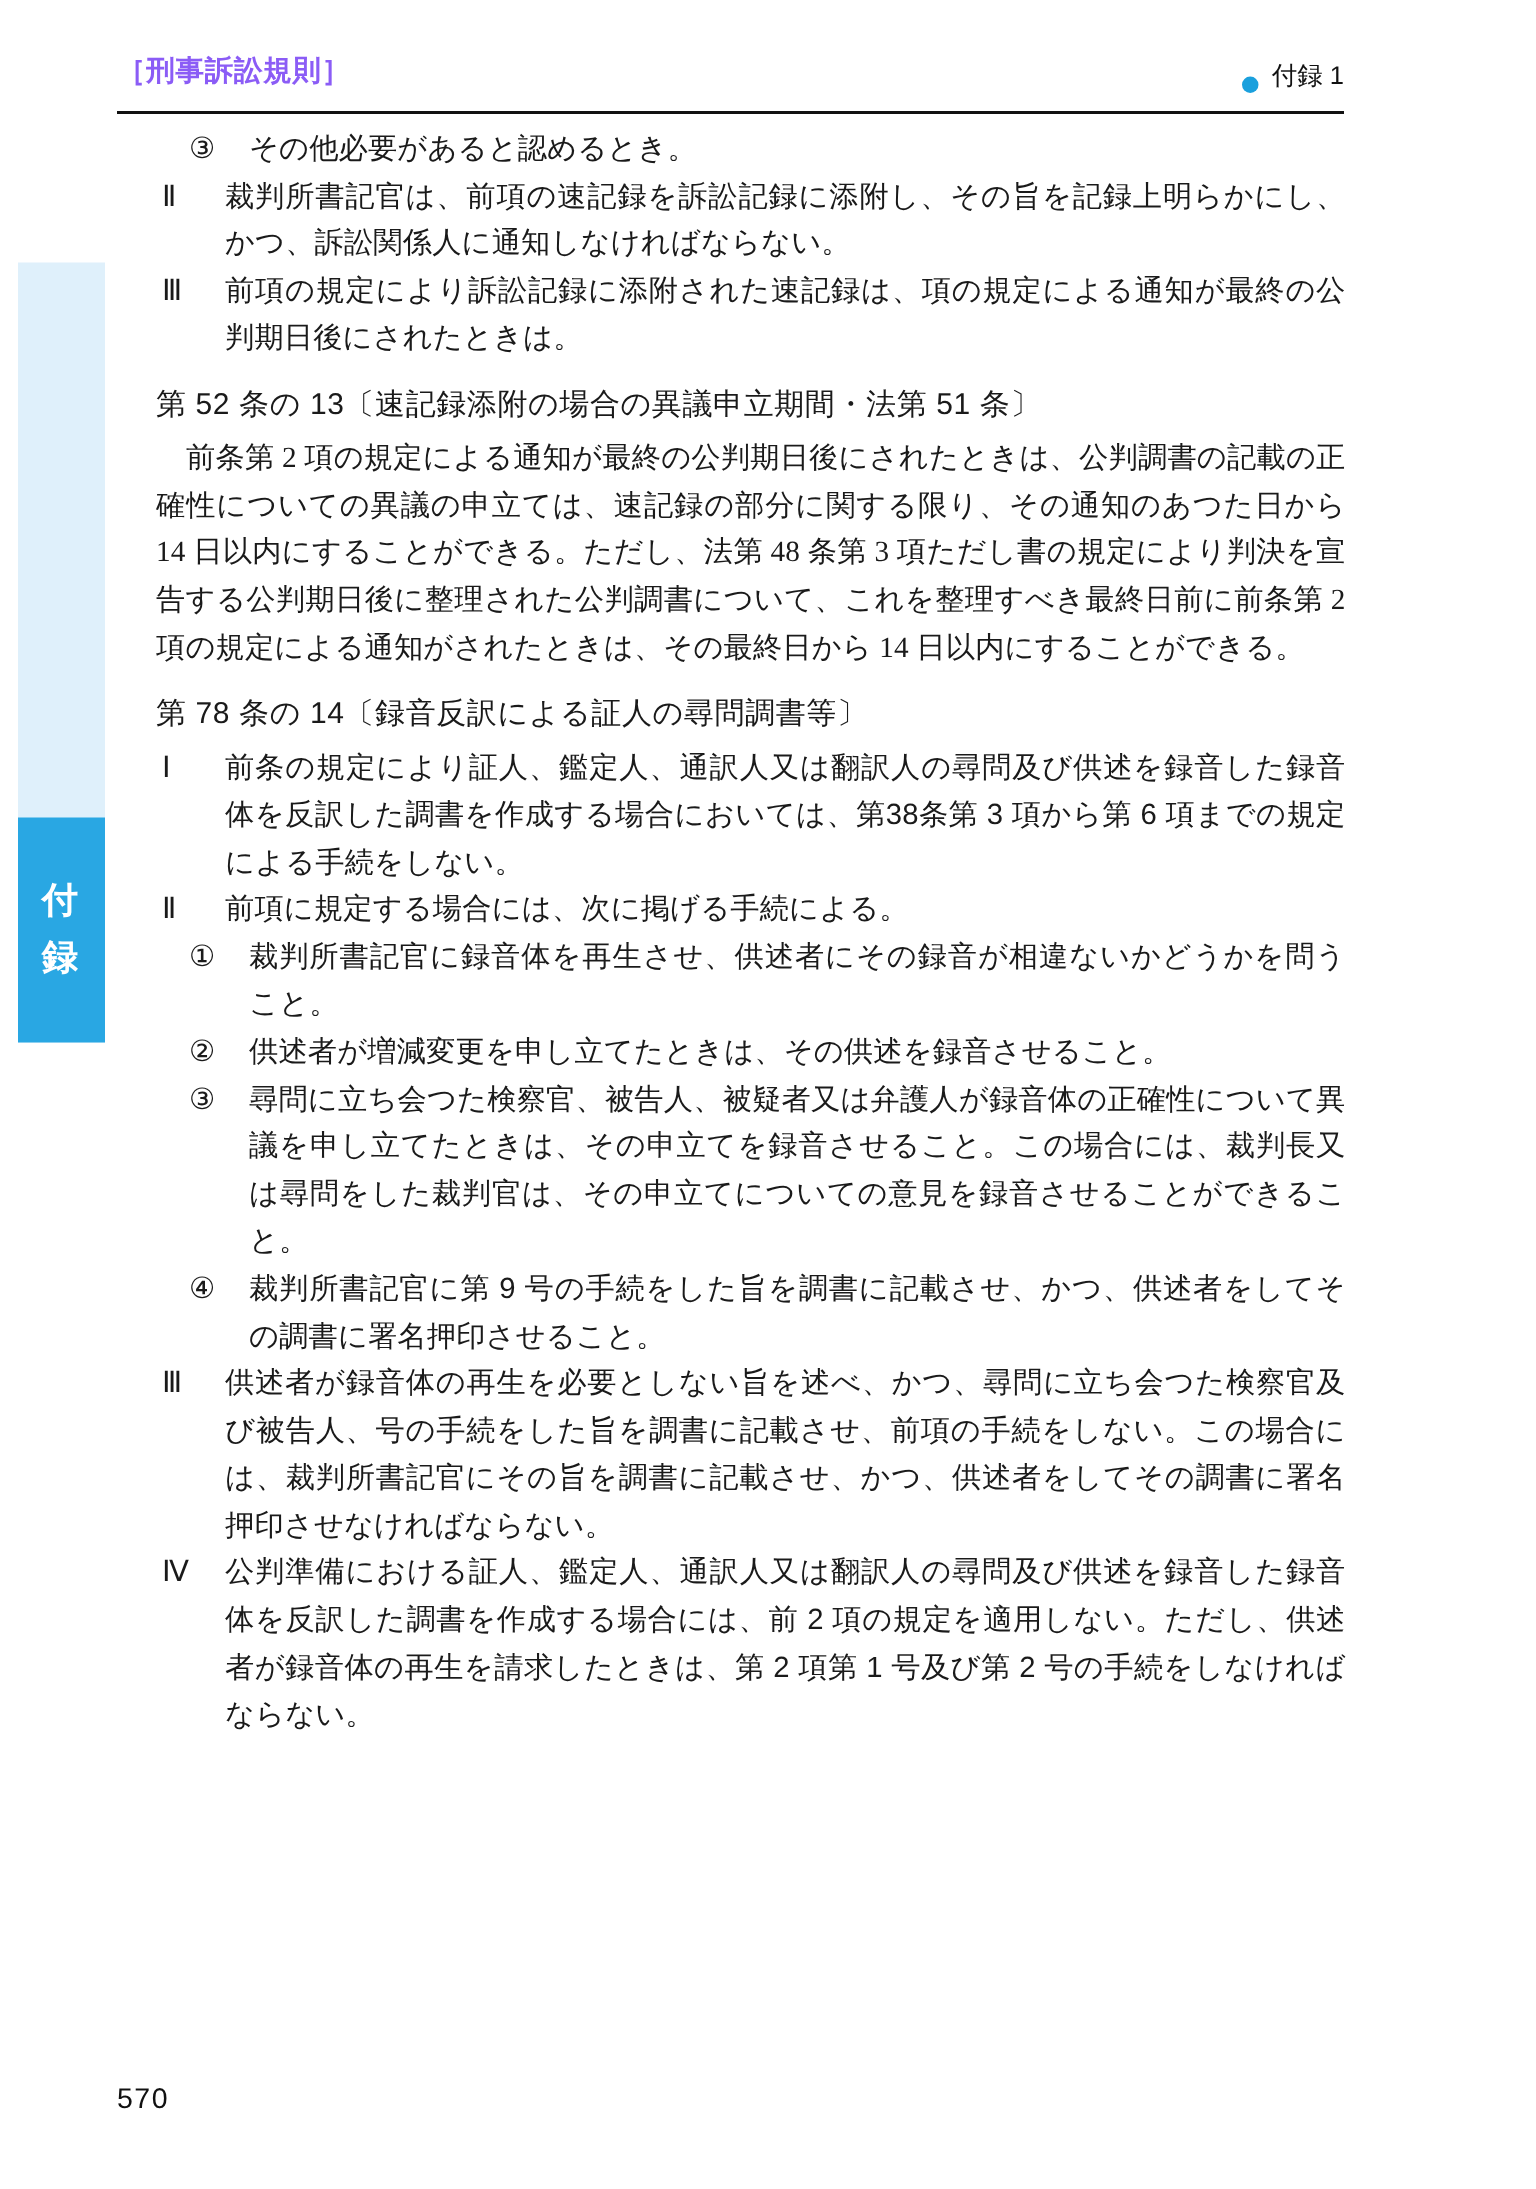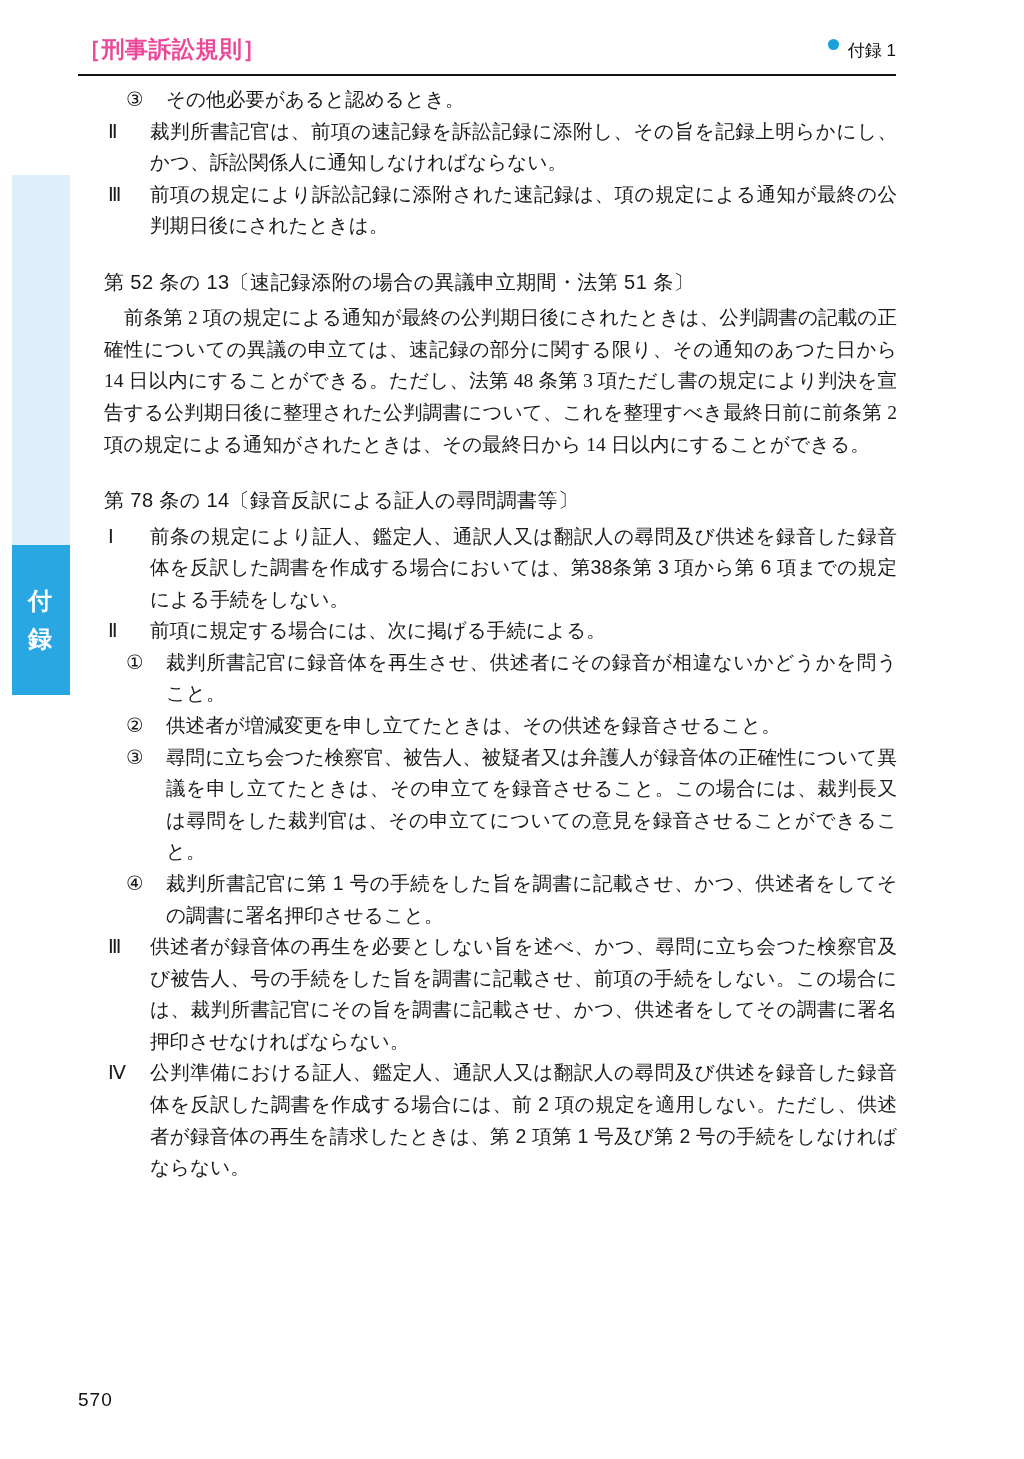--- a/index.html
+++ b/index.html
@@ -50,30 +50,30 @@
     left: 78px;
     top: 34px;
     width: 818px;
     height: 40px;
     border-bottom: 2px solid #111111;
     display: flex;
     align-items: flex-start;
     justify-content: space-between;
   }
   .header-title {
-    font-size: 23px;
+    font-size: 19px;
     font-weight: bold;
     letter-spacing: 0.5px;
-    color: #ec4899;
+    color: #8b5cf6;
   }
   .header-right {
     font-size: 17px;
     color: #111111;
     display: flex;
-    align-items: flex-start;
+    align-items: flex-end;
     gap: 9px;
     padding-top: 5px;
   }
   .bullet-dot {
     display: inline-block;
     width: 11px;
     height: 11px;
     border-radius: 50%;
     background: #1aa0dd;
   }
@@ -109,21 +109,21 @@
   
   .lv2 { padding-left: 22px; }
   .lv2 .marker { width: 40px; }
 
   
   .lv1 { padding-left: 0px; }
   .lv1 .marker { width: 42px; padding-left: 4px; }
 
   .article-head {
     font-size: 20px;
-    margin-top: 24px;
+    margin-top: 12px;
     margin-bottom: 4px;
     letter-spacing: 0.4px;
   }
   .para {
     text-align: justify;
     text-indent: 20px;
     font-family: Liberation Serif, serif;
   }
 
   
@@ -196,21 +196,21 @@
     <div class="item lv2">
       <span class="marker">②</span>
       <span class="txt">供述者が増減変更を申し立てたときは、その供述を録音させること。</span>
     </div>
     <div class="item lv2">
       <span class="marker">③</span>
       <span class="txt">尋問に立ち会つた検察官、被告人、被疑者又は弁護人が録音体の正確性について異議を申し立てたときは、その申立てを録音させること。この場合には、裁判長又は尋問をした裁判官は、その申立てについての意見を録音させることができること。</span>
     </div>
     <div class="item lv2">
       <span class="marker">④</span>
-      <span class="txt">裁判所書記官に第 1 号の手続をした旨を調書に記載させ、かつ、供述者をしてその調書に署名押印させること。</span>
+      <span class="txt">裁判所書記官に第 9 号の手続をした旨を調書に記載させ、かつ、供述者をしてその調書に署名押印させること。</span>
     </div>
     <div class="item lv1">
       <span class="marker">Ⅲ</span>
       <span class="txt">供述者が録音体の再生を必要としない旨を述べ、かつ、尋問に立ち会つた検察官及び被告人、号の手続をした旨を調書に記載させ、前項の手続をしない。この場合には、裁判所書記官にその旨を調書に記載させ、かつ、供述者をしてその調書に署名押印させなければならない。</span>
     </div>
     <div class="item lv1">
       <span class="marker">Ⅳ</span>
       <span class="txt">公判準備における証人、鑑定人、通訳人又は翻訳人の尋問及び供述を録音した録音体を反訳した調書を作成する場合には、前 2 項の規定を適用しない。ただし、供述者が録音体の再生を請求したときは、第 2 項第 1 号及び第 2 号の手続をしなければならない。</span>
     </div>
   </div>

